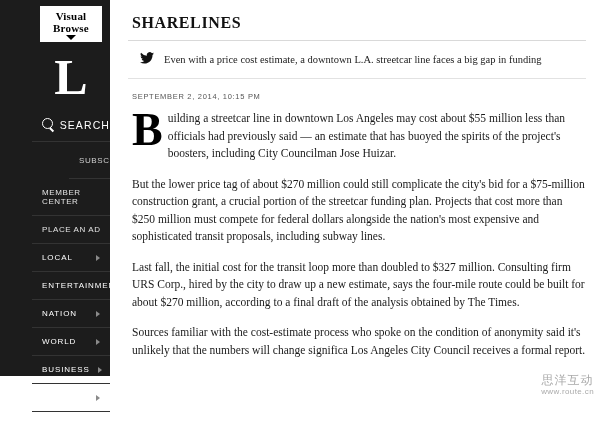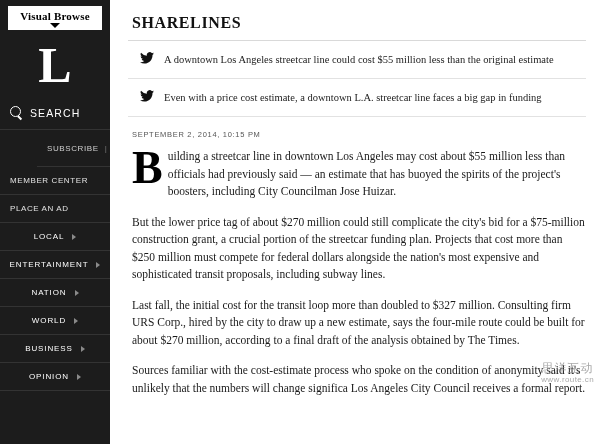--- a/index.html
+++ b/index.html
@@ -11,25 +11,26 @@
     font-family: "Liberation Sans", sans-serif;
   }
   .page {
     position: relative;
     width: 600px; height: 447px;
     display: flex;
   }
   
   .sidebar {
     width: 110px;
-    height: 444px;
+    height: 376px;
     background: #1c1c1c;
     color: #ffffff;
     position: relative;
     flex: 0 0 110px;
+    padding-left: 32px;
   }
   .visual-browse {
     margin: 6px 8px 0 8px;
     background: #ffffff;
     color: #000000;
     text-align: center;
     font-family: "Liberation Serif", serif;
     font-weight: bold;
     font-size: 11px;
     padding: 4px 0 2px 0;
@@ -107,21 +108,21 @@
     border-bottom: 1px solid #333;
   }
   .nav-item {
     padding: 9px 10px 9px 10px;
     font-size: 8px;
     letter-spacing: .9px;
     color: #ffffff;
     border-bottom: 1px solid #333;
     display: flex;
     align-items: center;
-    justify-content: center;
+    justify-content: space-between;
     gap: 8px;
   }
   .nav-item .chev {
     width: 0; height: 0;
     border-top: 3.5px solid transparent;
     border-bottom: 3.5px solid transparent;
     border-left: 4px solid #8a8a8a;
   }
   
   .main {
@@ -185,21 +186,21 @@
     font-size: 46px;
     line-height: 36px;
     font-weight: bold;
     padding: 2px 5px 0 0;
     color: #000;
   }
   
   .watermark {
     position: absolute;
     right: 6px;
-    bottom: 16px;
+    bottom: 4px;
     text-align: center;
     color: #9a9a9a;
     font-family: "Liberation Sans", sans-serif;
     line-height: 12px;
     opacity: .85;
   }
   .watermark .wm1 { font-size: 12px; letter-spacing: 1px; }
   .watermark .wm2 { font-size: 8px; letter-spacing: .4px; }
 </style>
 </head>
@@ -254,26 +255,20 @@
       <span>OPINION</span>
       <span class="chev"></span>
     </div>
   </div>
 
   <div class="main">
 
     <div class="sharelines-title">SHARELINES</div>
     <div class="rule"></div>
 
-    <div class="shareline">
-      <svg class="bird" viewBox="0 0 24 20">
-        <path fill="#111" d="M24 2.4a9.6 9.6 0 0 1-2.8.8A4.9 4.9 0 0 0 23.3.4a9.7 9.7 0 0 1-3.1 1.2A4.85 4.85 0 0 0 11.8 6a13.8 13.8 0 0 1-10-5.1 4.85 4.85 0 0 0 1.5 6.5 4.8 4.8 0 0 1-2.2-.6v.1a4.86 4.86 0 0 0 3.9 4.8 4.9 4.9 0 0 1-2.2.1 4.86 4.86 0 0 0 4.5 3.4A9.74 9.74 0 0 1 0 17.3a13.75 13.75 0 0 0 7.5 2.2c9 0 13.9-7.5 13.9-13.9v-.6A9.9 9.9 0 0 0 24 2.4z"></path>
-      </svg>
-      <span class="txt">A downtown Los Angeles streetcar line could cost $55 million less than the original estimate</span>
-    </div>
 
     <div class="shareline">
       <svg class="bird" viewBox="0 0 24 20">
         <path fill="#111" d="M24 2.4a9.6 9.6 0 0 1-2.8.8A4.9 4.9 0 0 0 23.3.4a9.7 9.7 0 0 1-3.1 1.2A4.85 4.85 0 0 0 11.8 6a13.8 13.8 0 0 1-10-5.1 4.85 4.85 0 0 0 1.5 6.5 4.8 4.8 0 0 1-2.2-.6v.1a4.86 4.86 0 0 0 3.9 4.8 4.9 4.9 0 0 1-2.2.1 4.86 4.86 0 0 0 4.5 3.4A9.74 9.74 0 0 1 0 17.3a13.75 13.75 0 0 0 7.5 2.2c9 0 13.9-7.5 13.9-13.9v-.6A9.9 9.9 0 0 0 24 2.4z"></path>
       </svg>
       <span class="txt">Even with a price cost estimate, a downtown L.A. streetcar line faces a big gap in funding</span>
     </div>
 
     <div class="timestamp">SEPTEMBER 2, 2014, 10:15 PM</div>
 

